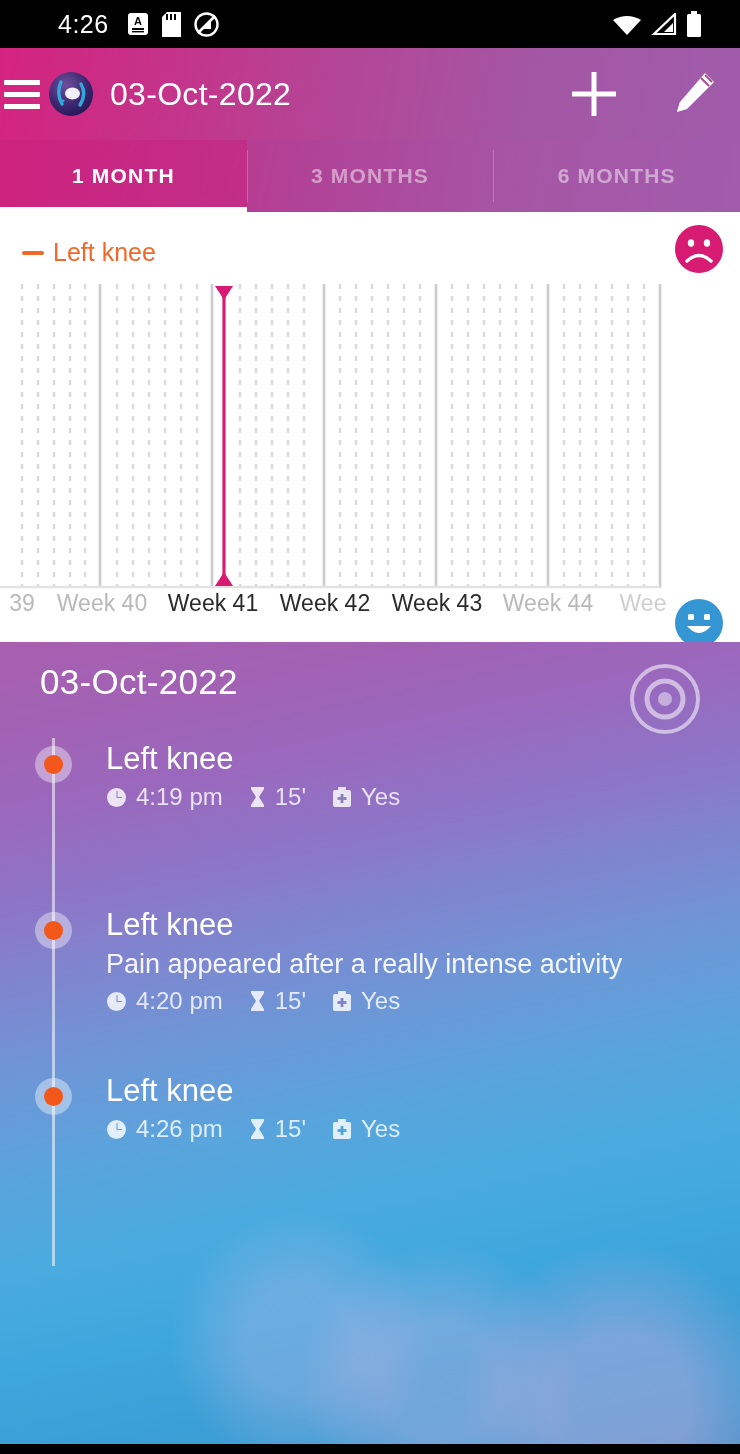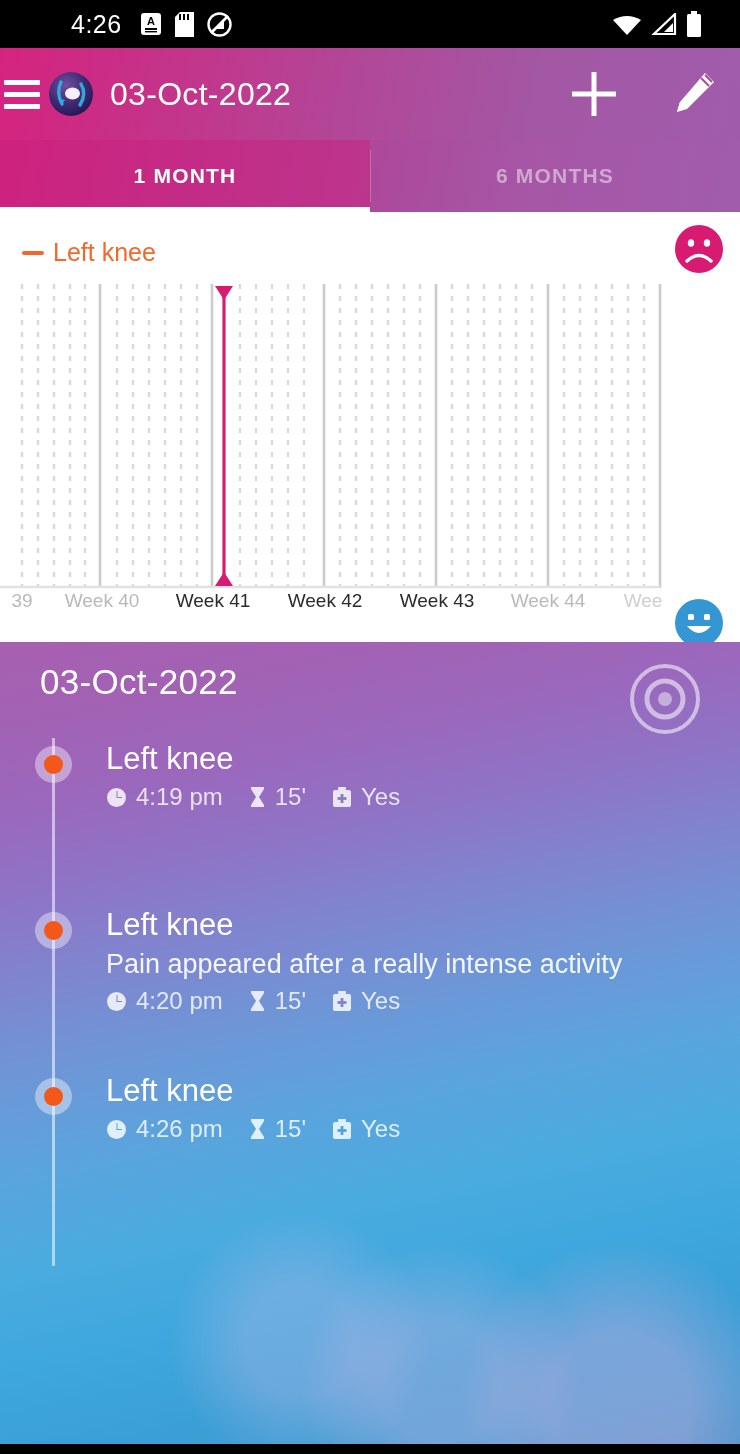--- a/index.html
+++ b/index.html
@@ -11,21 +11,21 @@
   }
   #phone {
     position:relative; width:740px; height:1454px;
     background:#000; overflow:hidden;
   }
 
   
   #statusbar {
     position:absolute; left:0; top:0; width:740px; height:48px;
     background:#000; color:#fff;
-    display:flex; align-items:center;padding-left:13px;
+    display:flex; align-items:center;
   }
   #statusbar .clock {
     font-size:25px; margin-left:58px; letter-spacing:0.5px;
     font-family:"Liberation Sans", sans-serif;
   }
   #statusbar .sb-left-icons { display:flex; align-items:center; gap:13px; margin-left:18px; }
   #statusbar .sb-right-icons {
     position:absolute; right:38px; top:0; height:48px;
     display:flex; align-items:center; gap:9px;
   }
@@ -87,21 +87,21 @@
   }
 
   #plot {
     position:absolute; left:0; top:68px; width:740px; height:310px;
   }
   #xaxis {
     position:absolute; left:0; top:378px; width:740px; height:52px;
     background:#fff;
   }
   .xlab {
-    position:absolute; top:0; font-size:19px; white-space:nowrap;
+    position:absolute; top:0; font-size:23px; white-space:nowrap;
     transform:translateX(-50%);
   }
 
   
   #timeline {
     position:absolute; left:0; top:642px; width:740px; height:802px;
     background:
       radial-gradient(circle at 370px 1320px, rgba(120,200,240,0.40) 0 90px, rgba(120,200,240,0) 190px),
       radial-gradient(circle at 265px 1280px, rgba(130,205,245,0.45) 0 70px, rgba(130,205,245,0) 160px),
       radial-gradient(circle at 640px 1190px, rgba(150,205,240,0.35) 0 60px, rgba(150,205,240,0) 140px),
@@ -210,20 +210,21 @@
         <path d="M37 4 L46 13 L19 40 L9 43 L12 33 Z" fill="#fff"></path>
         <path d="M9 43 L12 33 L15 36 Z" fill="#fff"></path>
         <line x1="33" y1="9" x2="41" y2="17" stroke="#b44596" stroke-width="2"></line>
         <line x1="37" y1="6" x2="44" y2="13" stroke="#b44596" stroke-width="2"></line>
       </svg>
     </div>
   </div>
 
   <div id="tabs">
     <div class="tab active">1 MONTH</div>
+    <div class="tab">3 MONTHS</div>
     <div class="tab">6 MONTHS</div>
   </div>
 
   <div id="chartcard">
 
     <div id="legend">
       <span class="legend-item lg-left">
         <span class="legend-dash" style="background:#f2682a"></span>
         <span>Left knee</span>
       </span>

